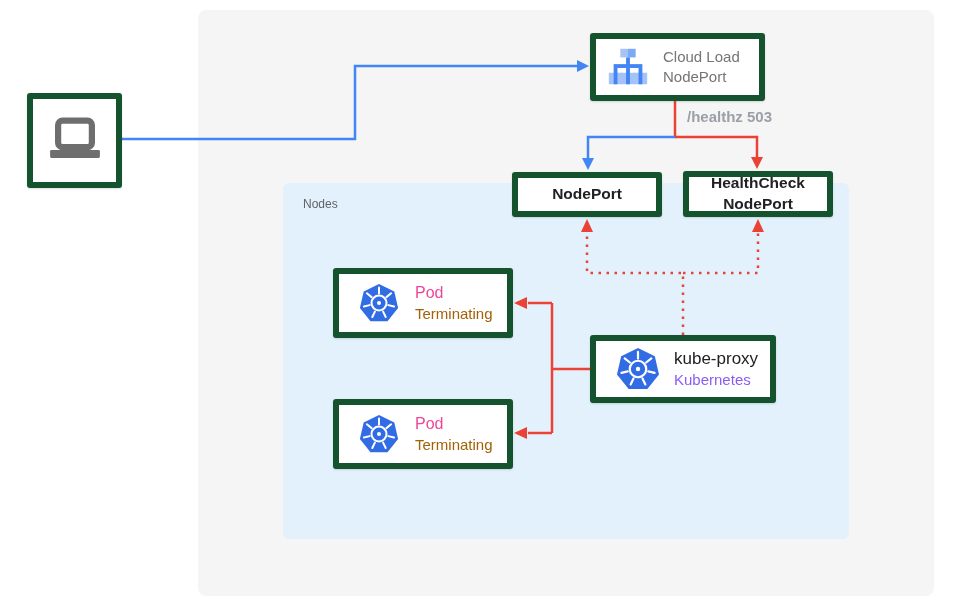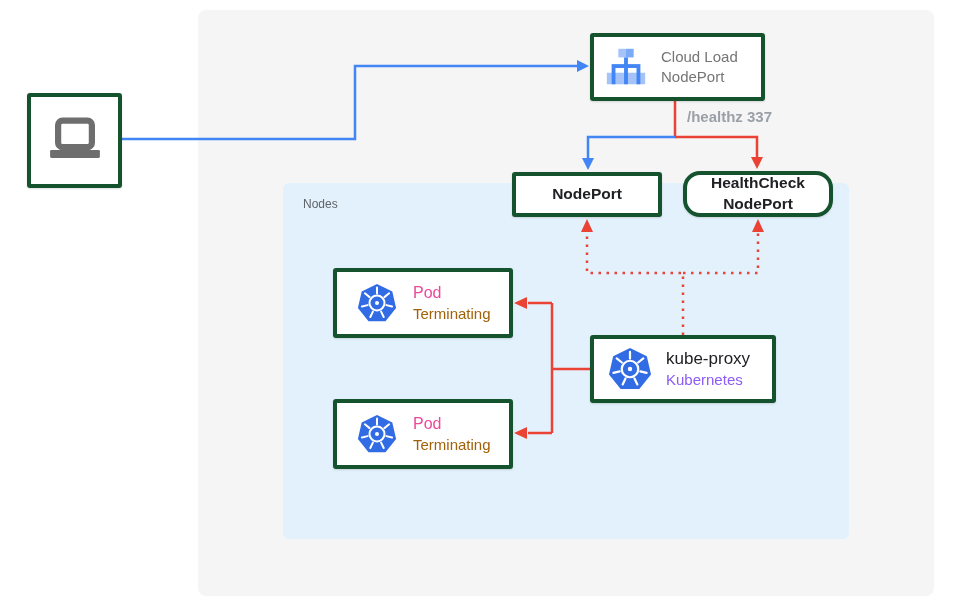--- a/index.html
+++ b/index.html
@@ -13,40 +13,40 @@
   }
   .nodes-panel{
     position:absolute;left:283px;top:183px;width:566px;height:356px;
     background:#E3F1FC;border-radius:6px;z-index:1;
   }
   .nodes-label{
     position:absolute;left:303px;top:197px;font-size:12px;color:#5F6368;z-index:3;
   }
   svg.connections{position:absolute;left:0;top:0;z-index:2;}
   .node-box{
-    position:absolute;background:#ffffff;border:4px solid #14532d;border-radius:3px;
+    position:absolute;background:#ffffff;border:6px solid #14532d;border-radius:3px;
     box-shadow:0 1px 2px rgba(60,64,67,0.18);box-sizing:border-box;z-index:3;
     display:flex;align-items:center;
   }
   .laptop-box{left:27px;top:93px;width:95px;height:95px;justify-content:center;}
   .clb-box{left:590px;top:33px;width:175px;height:68px;padding-left:9px;gap:12px;}
   .clb-text{font-size:15px;line-height:1.35;color:#757575;}
   .healthz-label{
     position:absolute;left:687px;top:108px;font-size:15px;font-weight:bold;
     color:#9AA0A6;z-index:3;
   }
   .port-box{justify-content:center;text-align:center;font-weight:bold;color:#202124;font-size:15.5px;line-height:1.35;}
   .nodeport-box{left:512px;top:172px;width:150px;height:45px;}
-  .healthcheck-box{left:683px;top:171px;width:150px;height:46px;flex-direction:column;border-radius:17px;}
+  .healthcheck-box{left:683px;top:171px;width:150px;height:46px;flex-direction:column;}
   .pod-box{left:333px;width:180px;height:70px;padding-left:20px;gap:16px;}
   .pod-box.first{top:268px;}
   .pod-box.second{top:399px;}
   .pod-title{font-size:16px;color:#ec4899;line-height:1.3;}
   .pod-status{font-size:15px;color:#a16207;line-height:1.3;}
-  .kubeproxy-box{left:590px;top:335px;width:186px;height:68px;padding-left:14px;gap:14px;}
+  .kubeproxy-box{left:590px;top:335px;width:186px;height:68px;padding-left:20px;gap:14px;}
   .kp-title{font-size:17px;color:#202124;line-height:1.3;}
   .kp-subtitle{font-size:15px;color:#8b5cf6;line-height:1.3;}
   .icon{flex:0 0 auto;display:block;}
 </style>
 </head>
 <body>
 
 <div class="canvas">
 
   <div class="outer-panel"></div>
@@ -95,21 +95,21 @@
       <rect x="9" y="25" width="4" height="17" fill="#4285F4"></rect>
       <rect x="22" y="25" width="4" height="17" fill="#4285F4"></rect>
       <rect x="35" y="25" width="4" height="17" fill="#4285F4"></rect>
     </svg>
     <div class="clb-text">
       <div>Cloud Load</div>
       <div>NodePort</div>
     </div>
   </div>
 
-  <div class="healthz-label">/healthz 337</div>
+  <div class="healthz-label">/healthz 503</div>
 
   <div class="node-box port-box nodeport-box">
     <span>NodePort</span>
   </div>
 
   <div class="node-box port-box healthcheck-box">
     <span>HealthCheck</span>
     <span>NodePort</span>
   </div>
 

